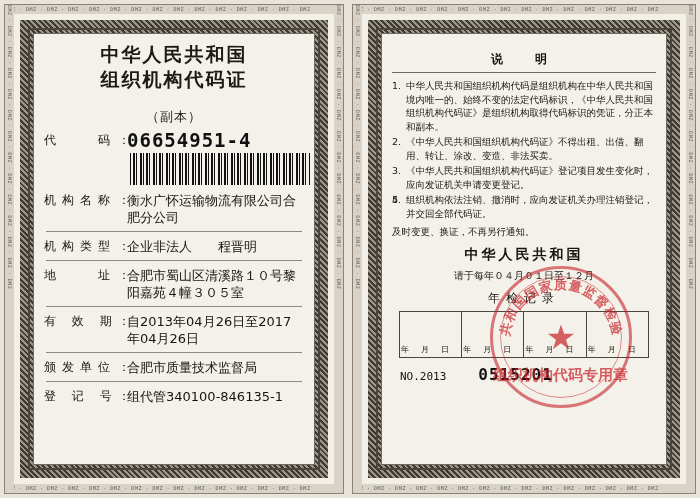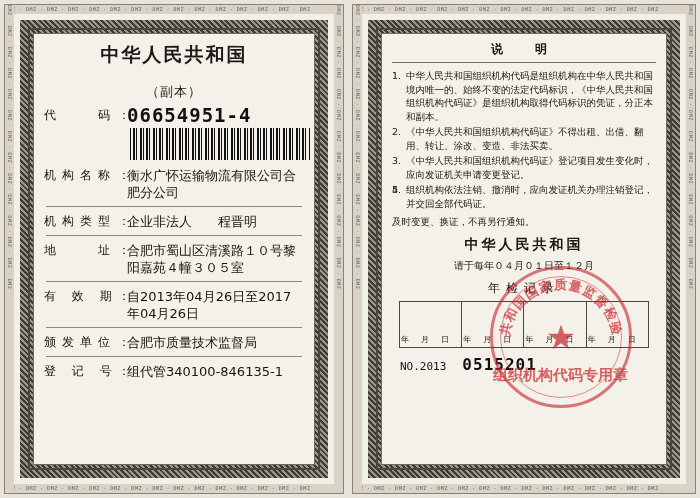--- a/index.html
+++ b/index.html
@@ -97,21 +97,21 @@
         #111 3px 5px,#f4f1ea 5px 6px,
         #111 6px 7px,#f4f1ea 7px 10px,
         #111 10px 12px,#f4f1ea 12px 13px);
   }
   .bigname{font-size:13px;line-height:17px;}
   .sep{height:1px;background:#8f8a7e;margin:5px 2px 6px 2px;}
 
   
   .rtitle{
     text-align:center;font-size:12px;font-weight:bold;letter-spacing:10px;
-    margin-top:7px;color:#17150f;
+    margin-top:17px;color:#17150f;
   }
   .rline{height:1px;background:#6e6a60;margin:4px 10px 6px 10px;}
   .notes{
     margin:0 10px;padding:0;font-size:9.5px;line-height:13.5px;color:#191710;
   }
   .notes li{margin-bottom:2px;list-style:none;position:relative;padding-left:14px;}
   .notes li .num{position:absolute;left:0;top:0;}
   .notice{font-size:9.5px;margin:5px 10px 0 10px;color:#191710;line-height:13px;}
   .org{
     text-align:center;font-size:14px;font-weight:bold;letter-spacing:3px;
@@ -125,21 +125,21 @@
     width:88%;margin:0 auto;border-collapse:collapse;
     font-size:8px;color:#191710;
   }
   table.insp td{
     border:1px solid #4a463e;height:42px;width:25%;
     vertical-align:bottom;padding-bottom:2px;
     letter-spacing:2px;
   }
   .nobox{
     display:flex;align-items:baseline;justify-content:flex-start;
-    margin:7px 14px 0 18px;font-size:12px;color:#111;
+    margin:7px 14px 0 18px;font-size:12px;color:#111;gap:16px;
   }
   .nolabel{font-family:"DejaVu Sans Mono","Liberation Mono",monospace;font-size:11px;}
   .noval{
     font-family:"DejaVu Sans Mono","Liberation Mono",monospace;
     font-size:16px;font-weight:bold;letter-spacing:1px;margin-left:16px;
   }
 
   
   .seal{
     position:absolute;left:108px;top:232px;width:136px;height:136px;
@@ -181,20 +181,21 @@
     <div class="dmzband dmz-left">DMZ · DMZ · DMZ · DMZ · DMZ · DMZ · DMZ · DMZ · DMZ · DMZ · DMZ · DMZ · DMZ · DMZ</div>
     <div class="dmzband dmz-right">DMZ · DMZ · DMZ · DMZ · DMZ · DMZ · DMZ · DMZ · DMZ · DMZ · DMZ · DMZ · DMZ · DMZ</div>
 
     <div class="inner">
       <div class="frame-outer"></div>
       <div class="frame-mid"></div>
       <div class="frame-in">
 
         <div class="titlebox">
           <div class="t1">中华人民共和国</div>
+          <div class="t2">组织机构代码证</div>
           <div class="t3">（副本）</div>
         </div>
 
         <div class="rows">
 
           <div class="row">
             <div class="rlabel">代　　码</div>
             <div class="rcolon">：</div>
             <div class="rval codeval">06654951-4</div>
           </div>

